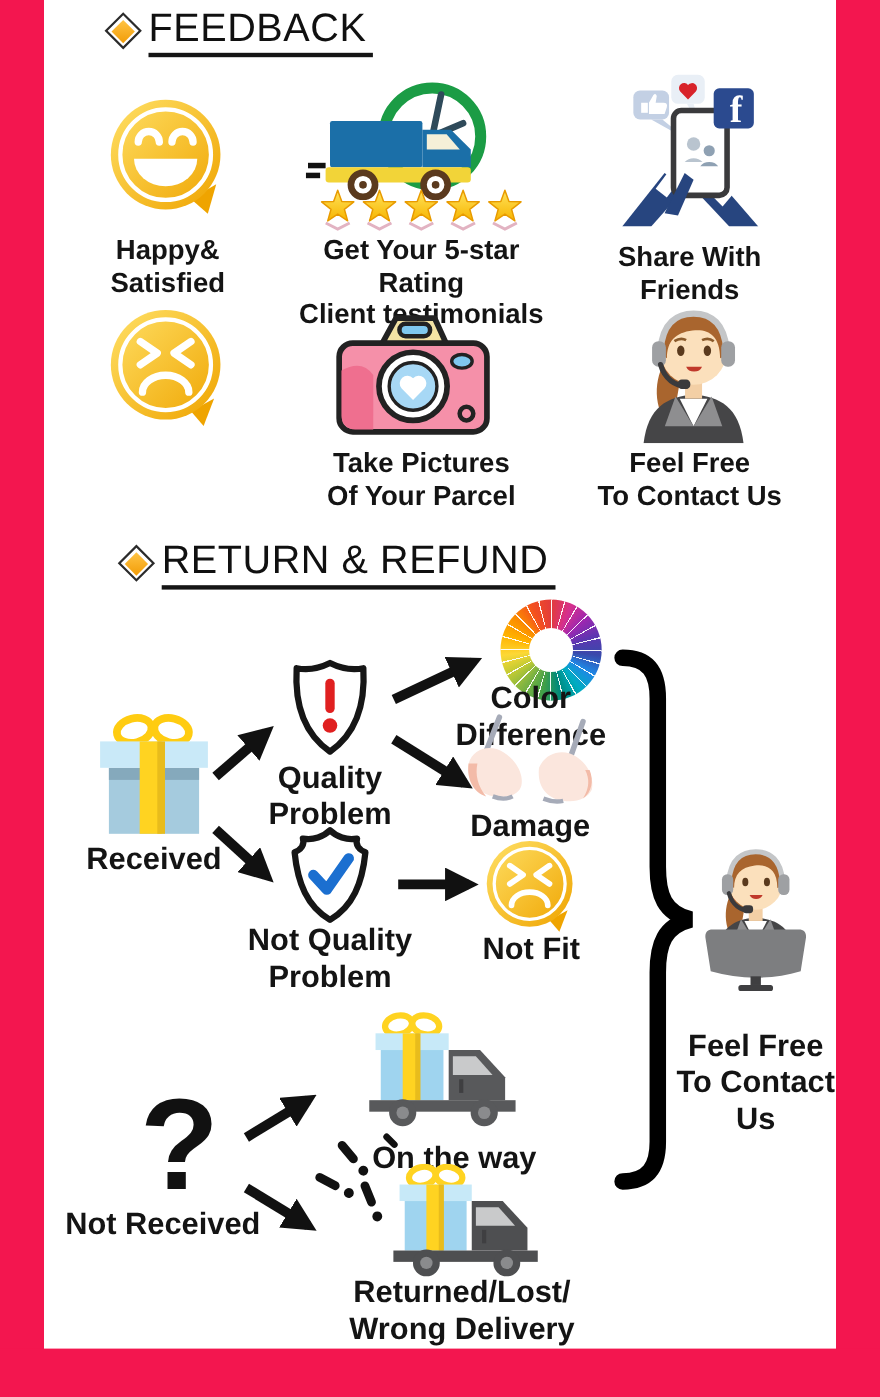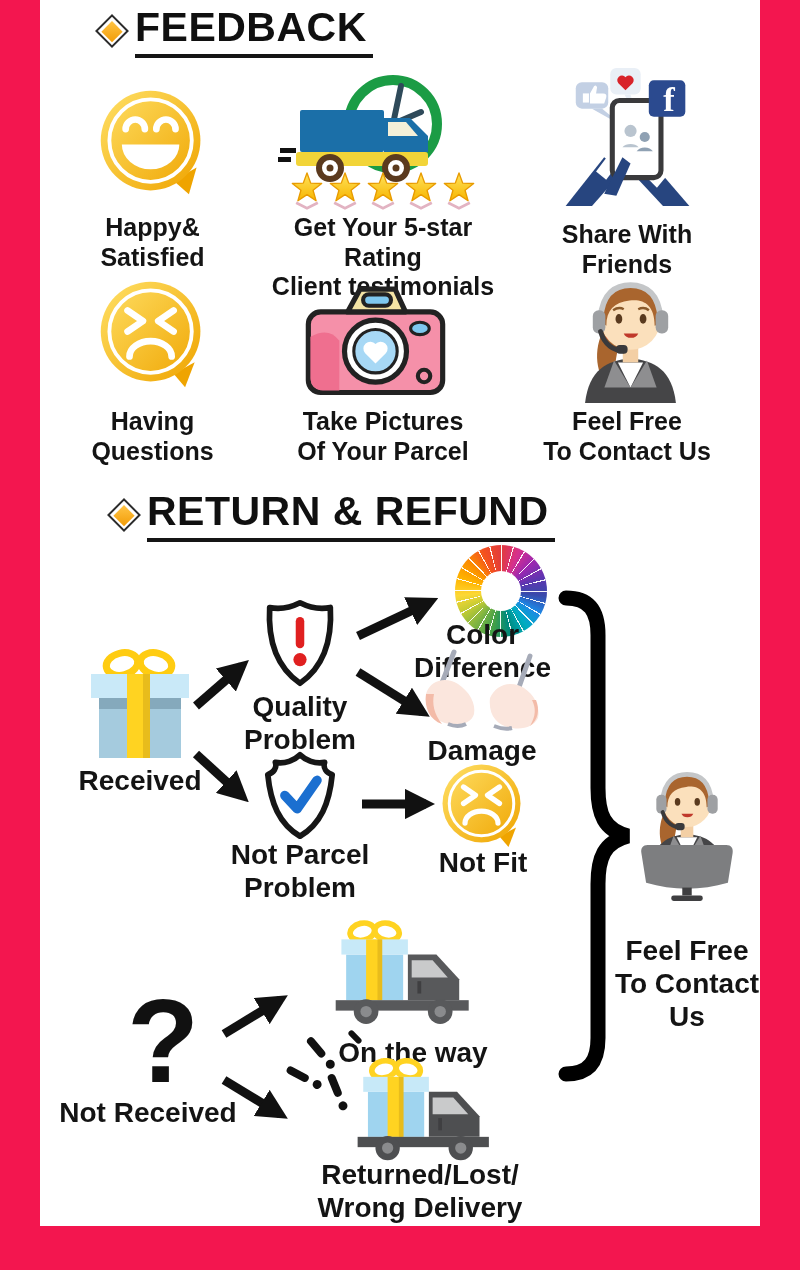--- a/index.html
+++ b/index.html
@@ -8,21 +8,21 @@
     position:relative; width:800px; height:1270px; overflow:hidden;
     background:#ffffff; font-family:"Liberation Sans", sans-serif; color:#141414;
   }
   .frame { position:absolute; background:#F3164F; }
   .b-left { left:0; top:0; width:40px; height:1270px; }
   .b-right { left:760px; top:0; width:40px; height:1270px; }
   .b-bottom { left:0; top:1226px; width:800px; height:44px; }
 
   .heading { position:absolute; display:flex; align-items:center; gap:11px; }
   .heading .txt {
-    font-size:41px; font-weight:700; letter-spacing:.5px; color:#101010;
+    font-size:36px; font-weight:400; letter-spacing:.5px; color:#101010;
     border-bottom:4px solid #151515; padding:0 6px 3px 0; line-height:1.15;
   }
   .diamond { position:relative; width:24px; height:24px; transform:rotate(45deg);
     background:#ffffff; border:2.5px solid #2b2b2b; flex:0 0 auto; }
   .diamond i { position:absolute; inset:2.5px; background:linear-gradient(135deg,#FFC445,#F29C07); }
 
   .abs { position:absolute; }
   .lbl {
     position:absolute; font-weight:bold; font-size:25px; line-height:1.18;
     text-align:center; white-space:pre-line; color:#141414;
@@ -155,22 +155,20 @@
           </linearGradient>
         </defs>
       <path d="M82 102 L104 90 L94 116 Z" fill="#EFA400"></path>
       <circle cx="58" cy="58" r="52" fill="url(#gB)"></circle>
       <circle cx="58" cy="58" r="43" fill="none" stroke="#fff" stroke-width="4"></circle>
       <path d="M34 36 L50 47 L34 58" stroke="#fff" stroke-width="7" fill="none" stroke-linecap="round" stroke-linejoin="round"></path>
       <path d="M82 36 L66 47 L82 58" stroke="#fff" stroke-width="7" fill="none" stroke-linecap="round" stroke-linejoin="round"></path>
       <path d="M36 84 A22 16 0 0 1 80 84" stroke="#fff" stroke-width="7" fill="none" stroke-linecap="round"></path>
     </svg>
   </div>
-  <div class="lbl" style="left:55px; top:407px; width:195px;">Having
-Questions</div>
 
   <div class="abs" style="left:298px; top:283px;">
     <svg viewBox="0 0 150 120" width="155" height="124">
       <rect x="10" y="28" width="130" height="78" rx="12" fill="#F590A9" stroke="#222" stroke-width="5"></rect>
       <path d="M12 52 q18 -10 28 4 v48 h-16 a12 12 0 0 1 -12 -12 z" fill="#EF6F8F"></path>
       <path d="M48 28 L60 6 H94 L104 28 Z" fill="#F3E3A4" stroke="#222" stroke-width="5" stroke-linejoin="round"></path>
       <rect x="63" y="11" width="27" height="11" rx="5.5" fill="#7FC8EF" stroke="#222" stroke-width="4"></rect>
       <circle cx="75" cy="66" r="30" fill="#fff" stroke="#222" stroke-width="5"></circle>
       <circle cx="75" cy="66" r="21" fill="#A7D8F5" stroke="#222" stroke-width="3"></circle>
       <path d="M75 78 l-10 -10 a6.5 6.5 0 0 1 10 -9 a6.5 6.5 0 0 1 10 9 z" fill="#fff"></path>
@@ -273,21 +271,21 @@
     </div>
     <div class="lbl big" style="left:230px; top:150px; width:140px;">Quality
 Problem</div>
 
     <div class="abs" style="left:262px; top:210px;">
       <svg viewBox="0 0 80 95" width="76" height="90">
         <path d="M40 5 C46 11 56 15 66 13 C64 19 68 24 74 26 C71 56 62 78 40 91 C18 78 9 56 6 26 C12 24 16 19 14 13 C24 15 34 11 40 5 Z" fill="#fff" stroke="#161616" stroke-width="6" stroke-linejoin="round"></path>
         <path d="M24 48 L37 62 L58 32" stroke="#1B6FD0" stroke-width="10" fill="none" stroke-linecap="round" stroke-linejoin="round"></path>
       </svg>
     </div>
-    <div class="lbl big" style="left:212px; top:298px; width:176px;">Not Parcel
+    <div class="lbl big" style="left:212px; top:298px; width:176px;">Not Quality
 Problem</div>
 
     <div class="wheel" style="left:455px; top:5px;"></div>
     <div class="lbl big" style="left:380px; top:78px; width:205px;">Color Difference</div>
 
     <div class="abs" style="left:412px; top:106px;">
       <svg viewBox="0 0 140 95" width="140" height="95">
         <path d="M28 42 L42 6" stroke="#A6ABB8" stroke-width="5" stroke-linecap="round"></path>
         <path d="M14 48 C18 34 34 30 46 38 C58 46 64 58 62 68 C60 76 50 80 38 78 C24 76 12 66 14 48 Z" fill="#FBE6DD"></path>
         <path d="M14 48 C12 62 18 74 30 78 C22 68 20 58 22 48 Z" fill="#F3BBA8"></path>

